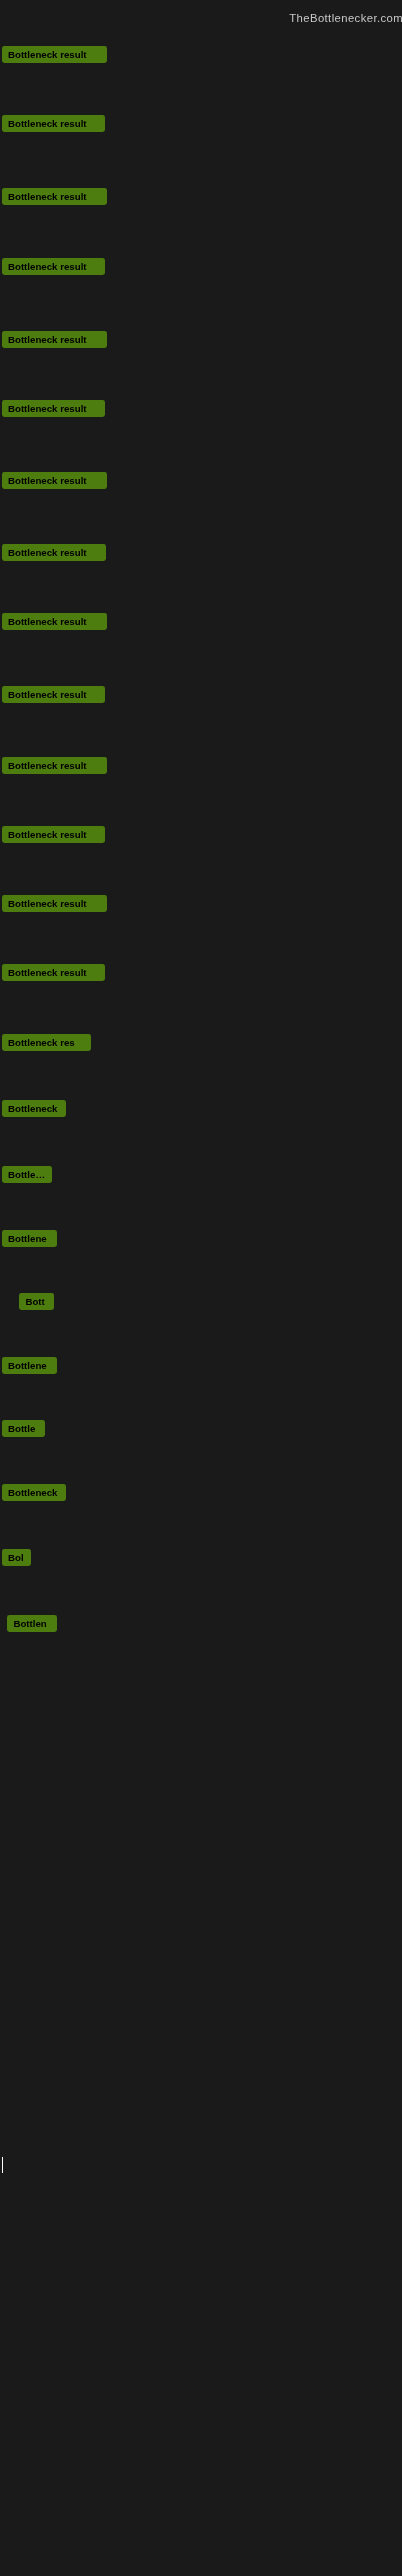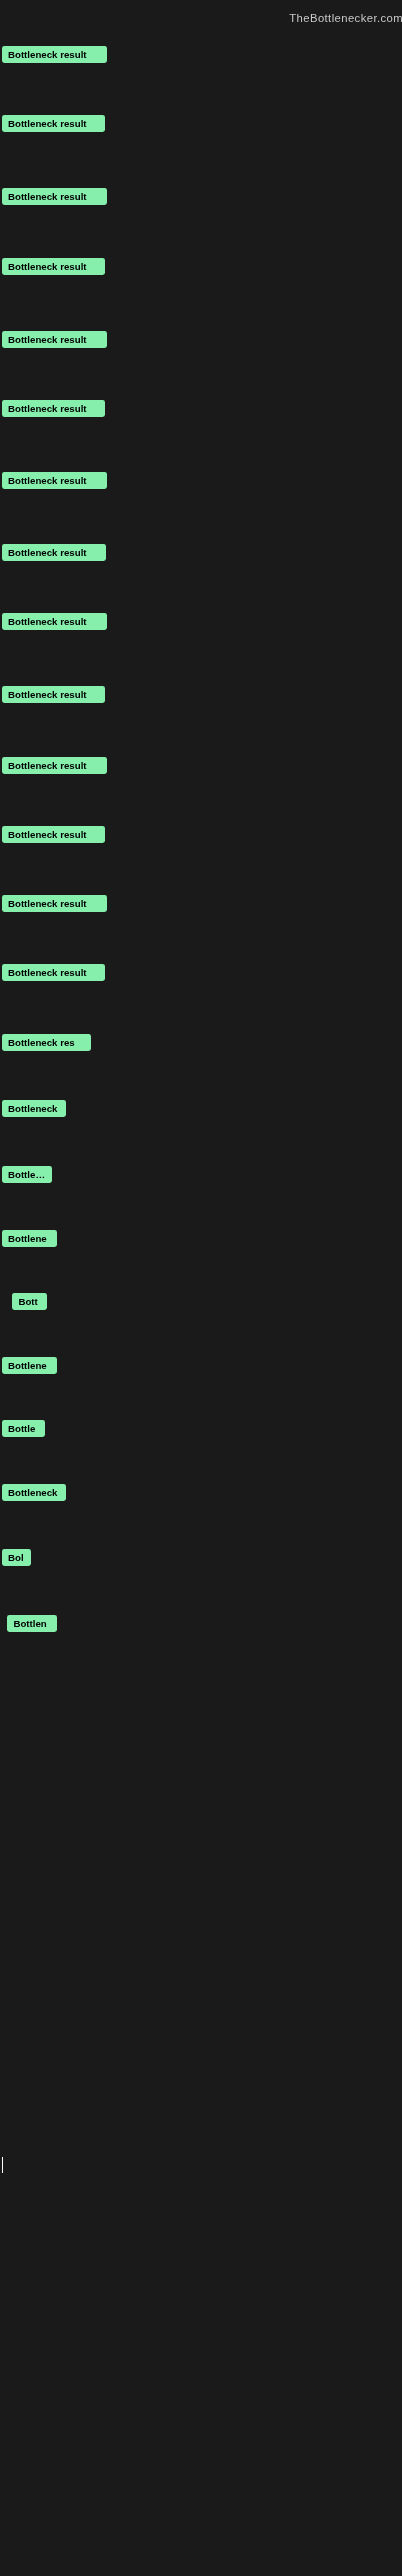--- a/index.html
+++ b/index.html
@@ -19,21 +19,21 @@
     .site-header {
       text-align: right;
       padding: 12px 0 8px 0;
       color: #c8c8c8;
       font-size: 11.3px;
       letter-spacing: 0.4px;
     }
 
     .bottleneck-badge {
       display: inline-block;
-      background-color: #86efac;
+      background-color: #4d7c0f;
       color: #000;
       font-size: 9.7px;
       font-weight: 600;
       padding: 3.2px 6.4px;
       border-radius: 2.4px;
       white-space: nowrap;
       overflow: hidden;
       text-overflow: ellipsis;
     }
 
@@ -72,19 +72,19 @@
 <div style="position: absolute; top: 613px; left: 1.6px;"><span class="bottleneck-badge" style="max-width: 105px; width: 105px;">Bottleneck result</span></div>
 <div style="position: absolute; top: 686px; left: 1.6px;"><span class="bottleneck-badge" style="max-width: 103px; width: 103px;">Bottleneck result</span></div>
 <div style="position: absolute; top: 757px; left: 1.6px;"><span class="bottleneck-badge" style="max-width: 105px; width: 105px;">Bottleneck result</span></div>
 <div style="position: absolute; top: 826px; left: 1.6px;"><span class="bottleneck-badge" style="max-width: 103px; width: 103px;">Bottleneck result</span></div>
 <div style="position: absolute; top: 895px; left: 1.6px;"><span class="bottleneck-badge" style="max-width: 105px; width: 105px;">Bottleneck result</span></div>
 <div style="position: absolute; top: 964px; left: 1.6px;"><span class="bottleneck-badge" style="max-width: 103px; width: 103px;">Bottleneck result</span></div>
 <div style="position: absolute; top: 1034px; left: 1.6px;"><span class="bottleneck-badge" style="max-width: 89px; width: 92px;">Bottleneck res</span></div>
 <div style="position: absolute; top: 1100px; left: 1.6px;"><span class="bottleneck-badge" style="max-width: 64px; width: 64px;">Bottleneck</span></div>
 <div style="position: absolute; top: 1166px; left: 1.6px;"><span class="bottleneck-badge" style="max-width: 71px; width: 50px;">Bottleneck r</span></div>
 <div style="position: absolute; top: 1230px; left: 1.6px;"><span class="bottleneck-badge" style="max-width: 55px; width: 55px;">Bottlene</span></div>
-<div style="position: absolute; top: 1293px; left: 12px;"><span class="bottleneck-badge" style="max-width: 35px; width: 35px;">Bott</span></div>
+<div style="position: absolute; top: 1293px; left: 19px;"><span class="bottleneck-badge" style="max-width: 35px; width: 35px;">Bott</span></div>
 <div style="position: absolute; top: 1357px; left: 1.6px;"><span class="bottleneck-badge" style="max-width: 55px; width: 55px;">Bottlene</span></div>
 <div style="position: absolute; top: 1420px; left: 1.6px;"><span class="bottleneck-badge" style="max-width: 43px; width: 60px;">Bottle</span></div>
 <div style="position: absolute; top: 1484px; left: 1.6px;"><span class="bottleneck-badge" style="max-width: 64px; width: 64px;">Bottleneck</span></div>
 <div style="position: absolute; top: 1549px; left: 1.6px;"><span class="bottleneck-badge" style="max-width: 29px; width: 29px;">Bol</span></div>
 <div style="position: absolute; top: 1615px; left: 7px;"><span class="bottleneck-badge" style="max-width: 50px; width: 50px;">Bottlen</span></div>
 
 
 </body></html>

